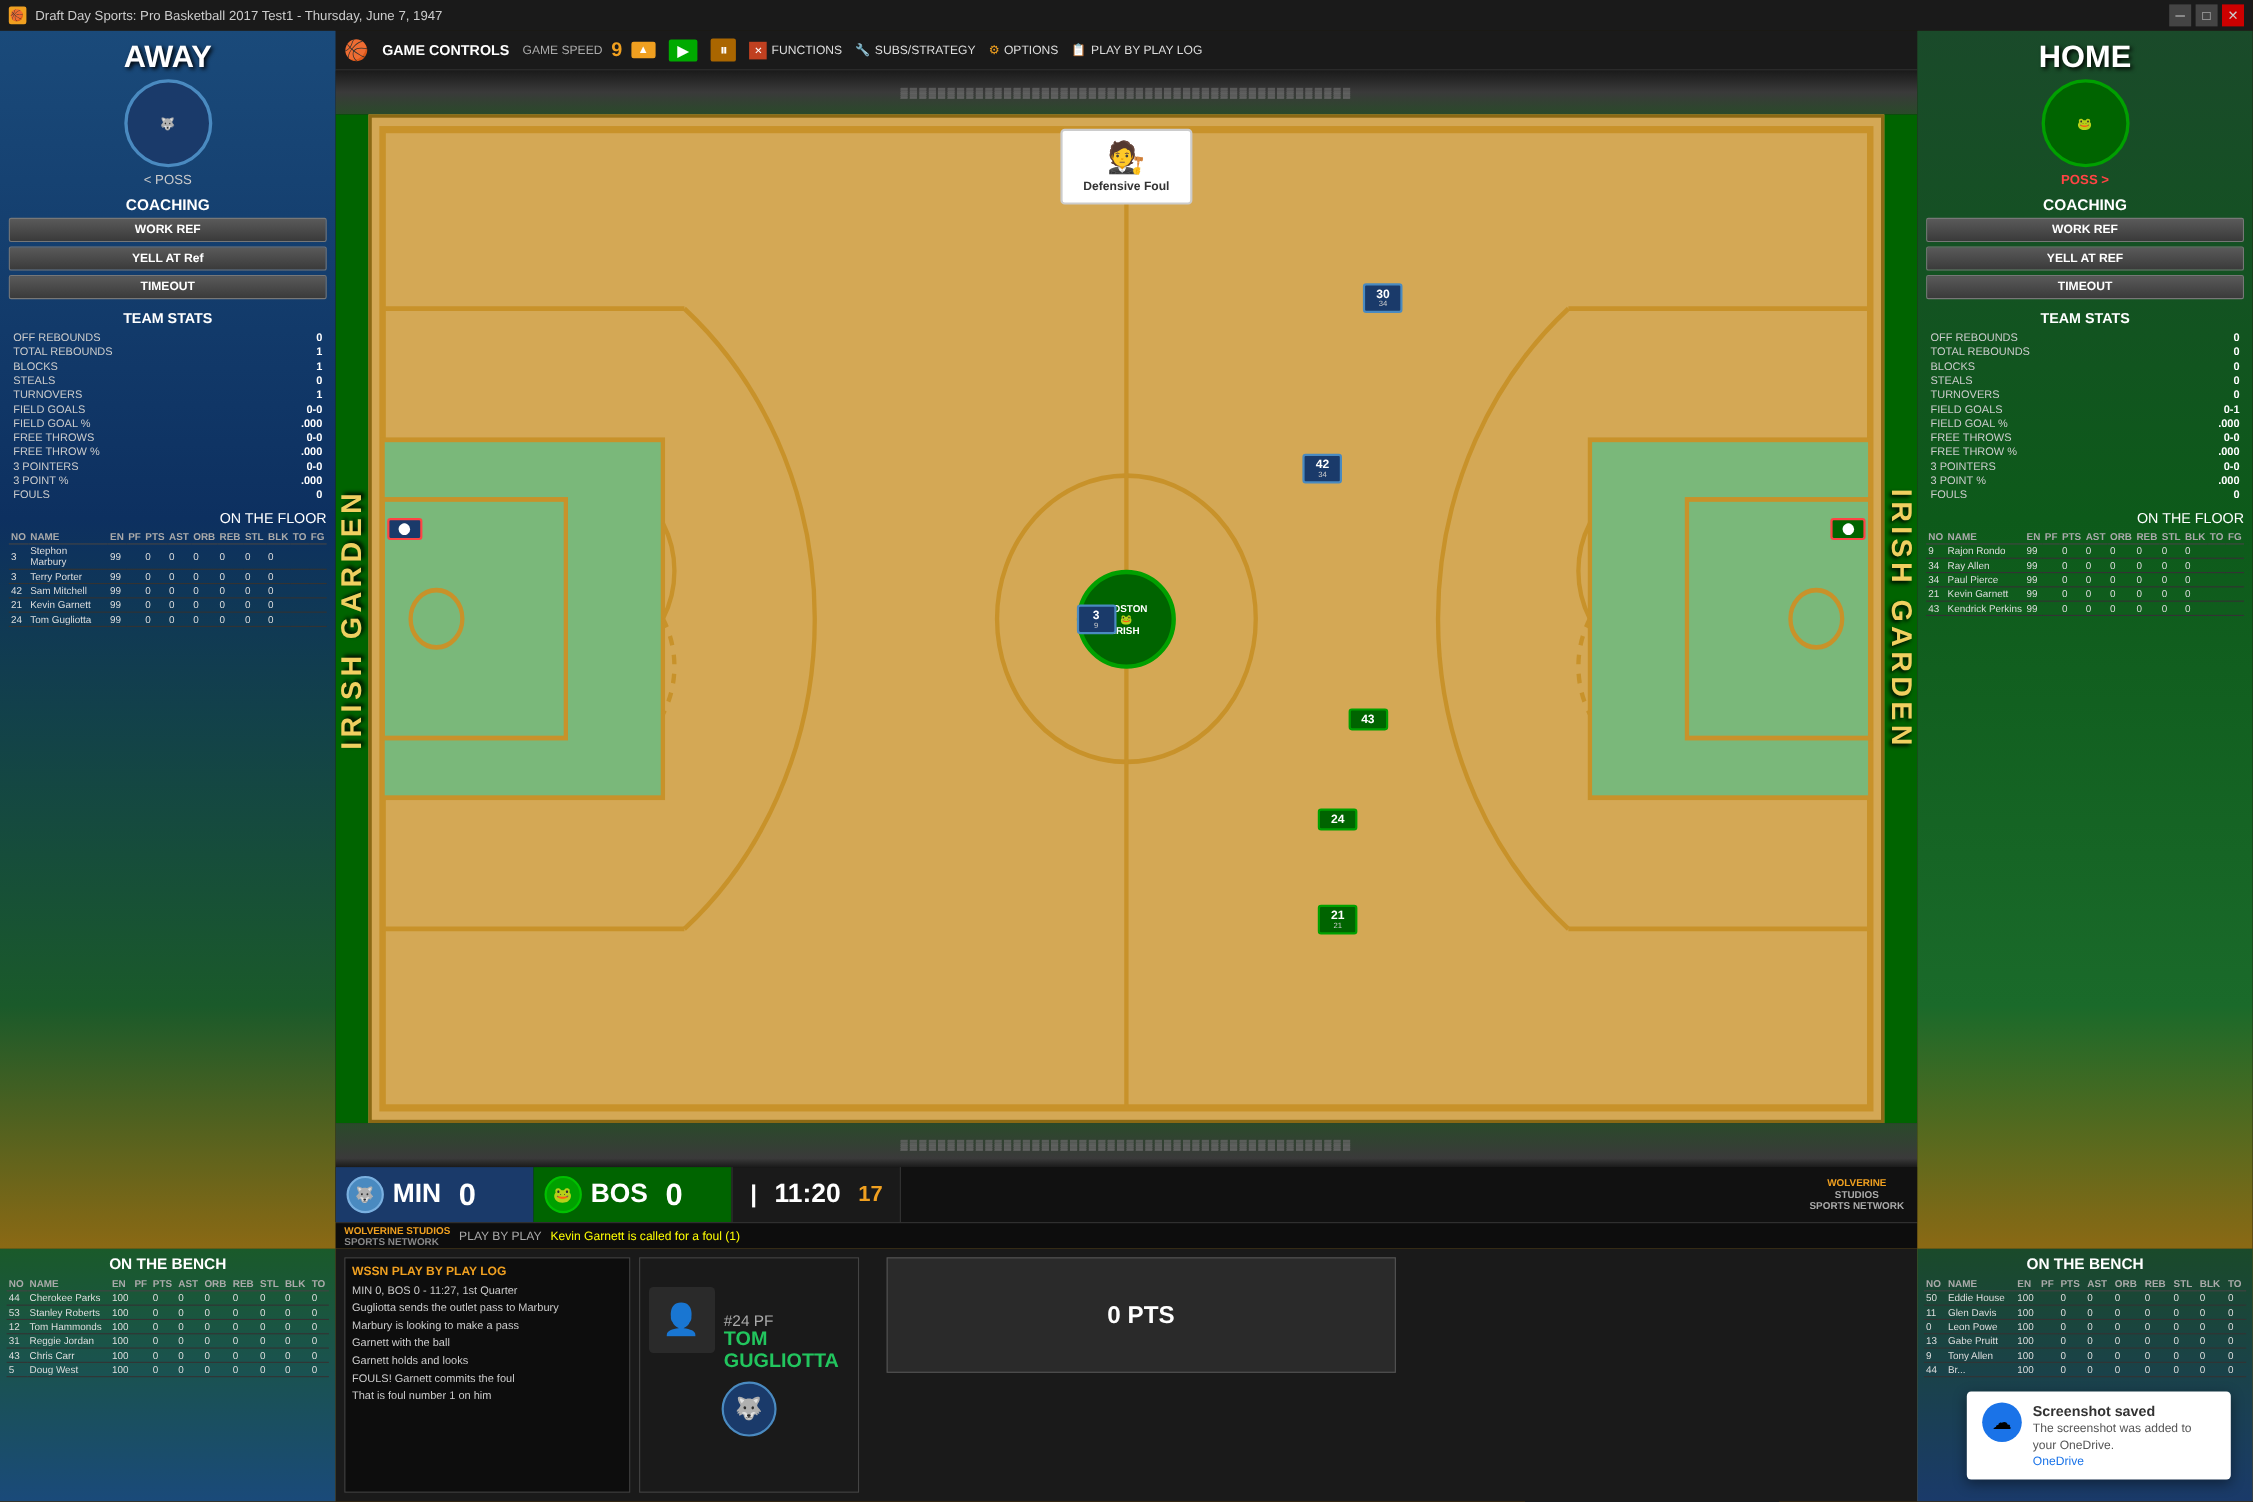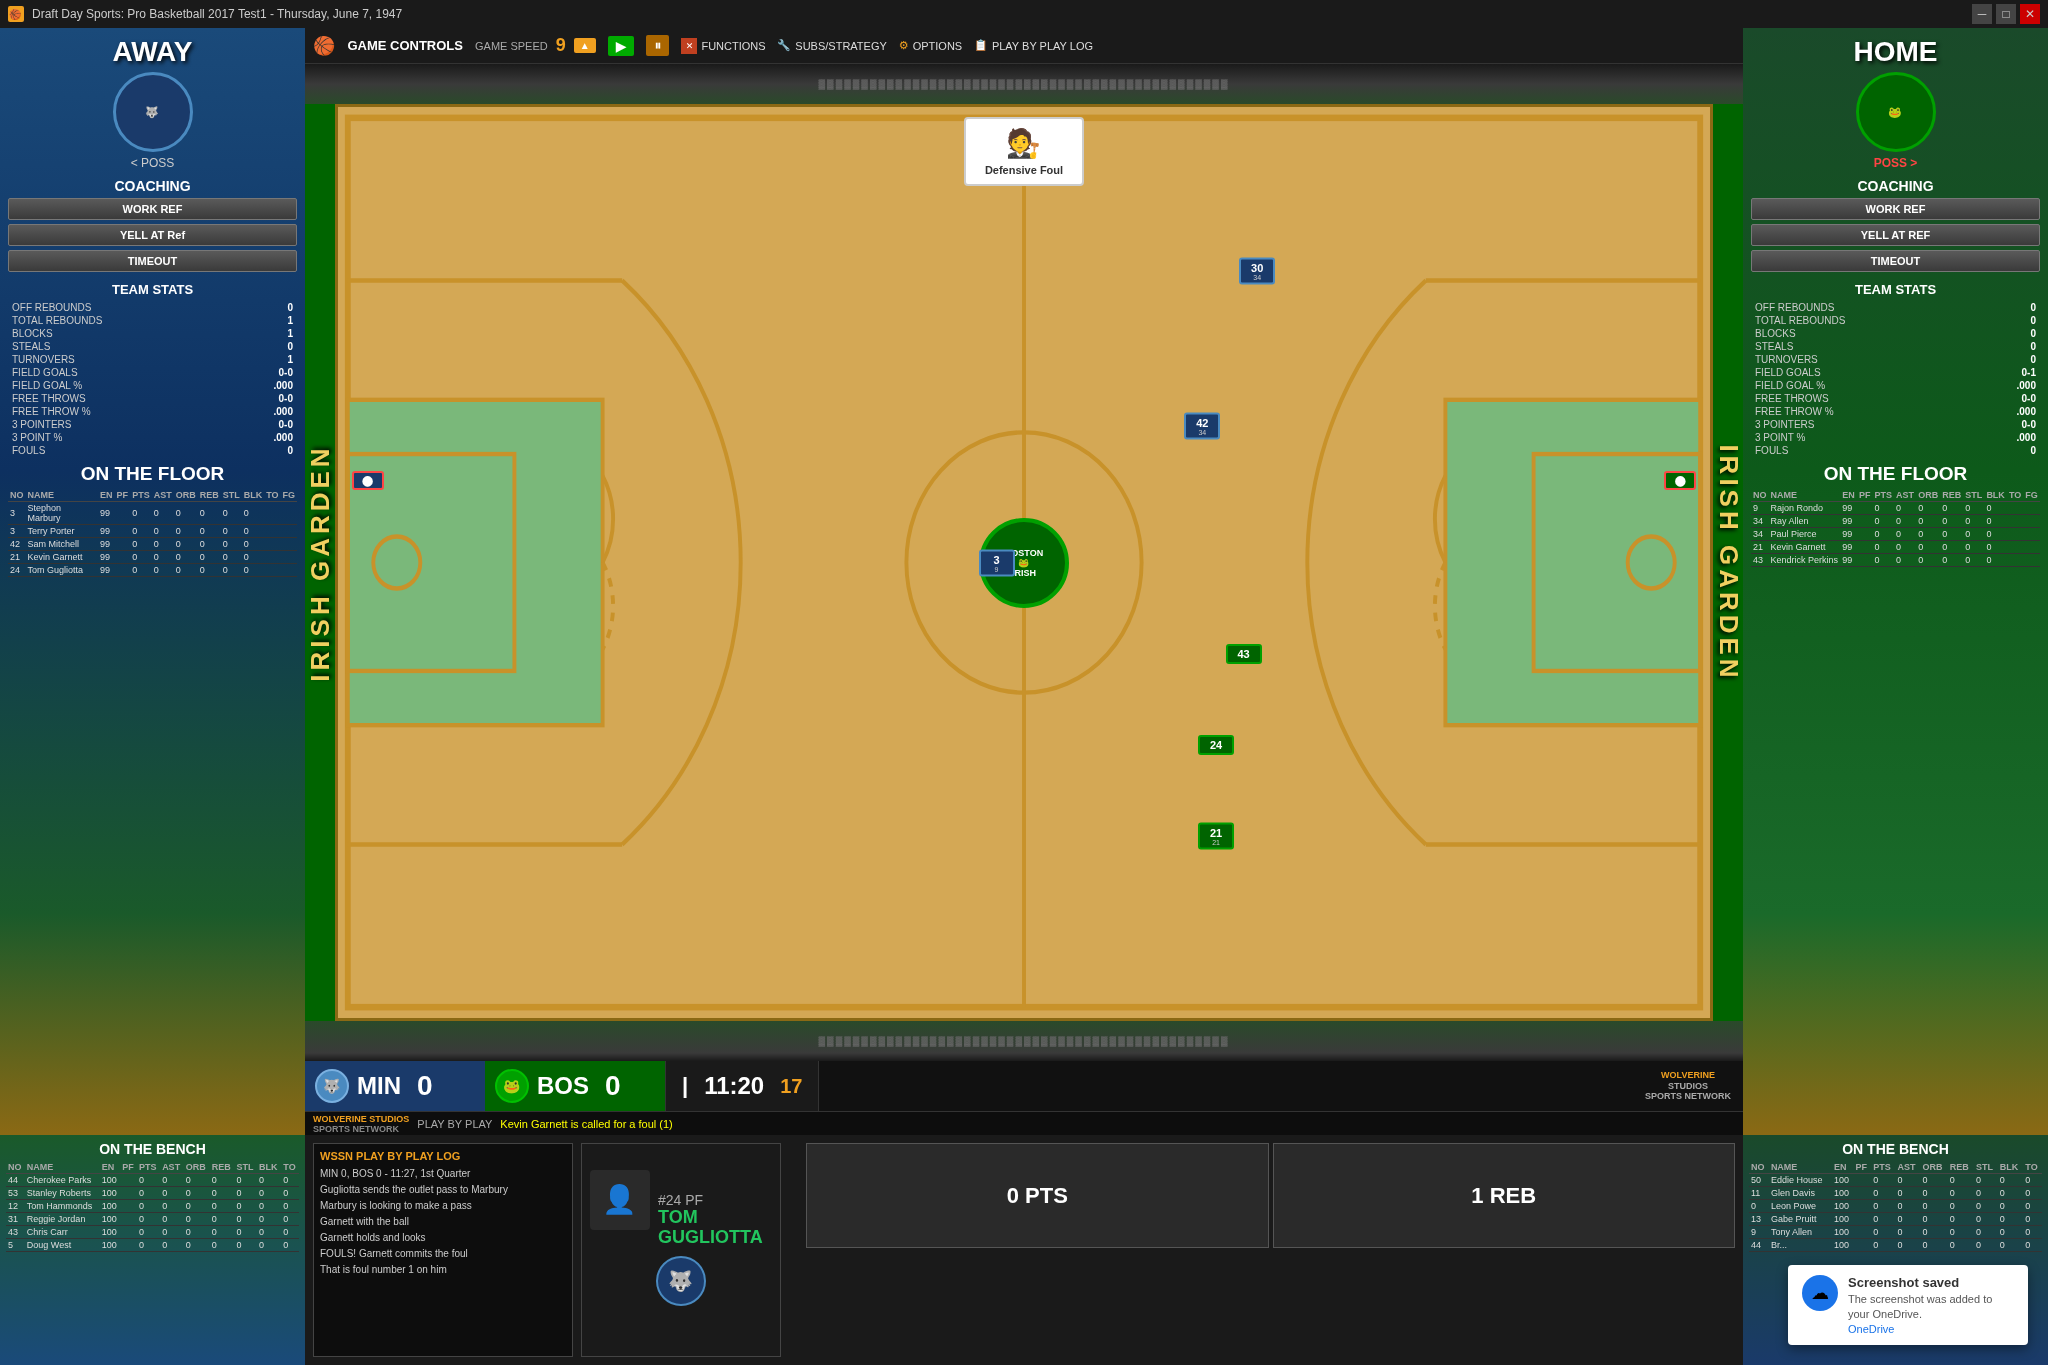--- a/index.html
+++ b/index.html
@@ -147,23 +147,23 @@
       display: flex;
       justify-content: space-between;
       font-size: 10px;
       color: #ddd;
       padding: 1px 4px;
     }
     .stat-name { color: #ccc; }
     .stat-val { color: white; font-weight: bold; }
 
     .on-floor-label {
-      text-align: center;
-      font-size: 19px;
-      font-weight: bold;
+      text-align: right;
+      font-size: 13px;
+      font-weight: normal;
       color: white;
       margin: 6px 0 4px;
     }
 
     .player-table {
       width: 100%;
       border-collapse: collapse;
       font-size: 9px;
       color: #ddd;
     }
@@ -1139,21 +1139,20 @@
           <div>
             <div style="color:#aaa; font-size:14px;margin-top:40px;">#24 PF</div>
             <div style="color:#22c55e; font-size:18px; font-weight:bold; line-height:1.1;">TOM<br>GUGLIOTTA</div>
           </div>
         </div>
         <div style="width:50px; height:50px; border-radius:50%; background:#1a3a6a; border:2px solid #4a8ac0; margin:8px auto; display:flex; align-items:center; justify-content:center; font-size:20px;">🐺</div>
       </div>
 
       <div class="player-stats-grid">
         <div class="player-stat-box">0 PTS</div>
-        <div class="player-stat-box">1 REB</div>
       </div>
     </div>
 
     <div class="bottom-side-panel right">
       <div class="bench-label">ON THE BENCH</div>
       <table class="player-table">
         <thead>
           <tr>
             <th>NO</th>
             <th>NAME</th>

